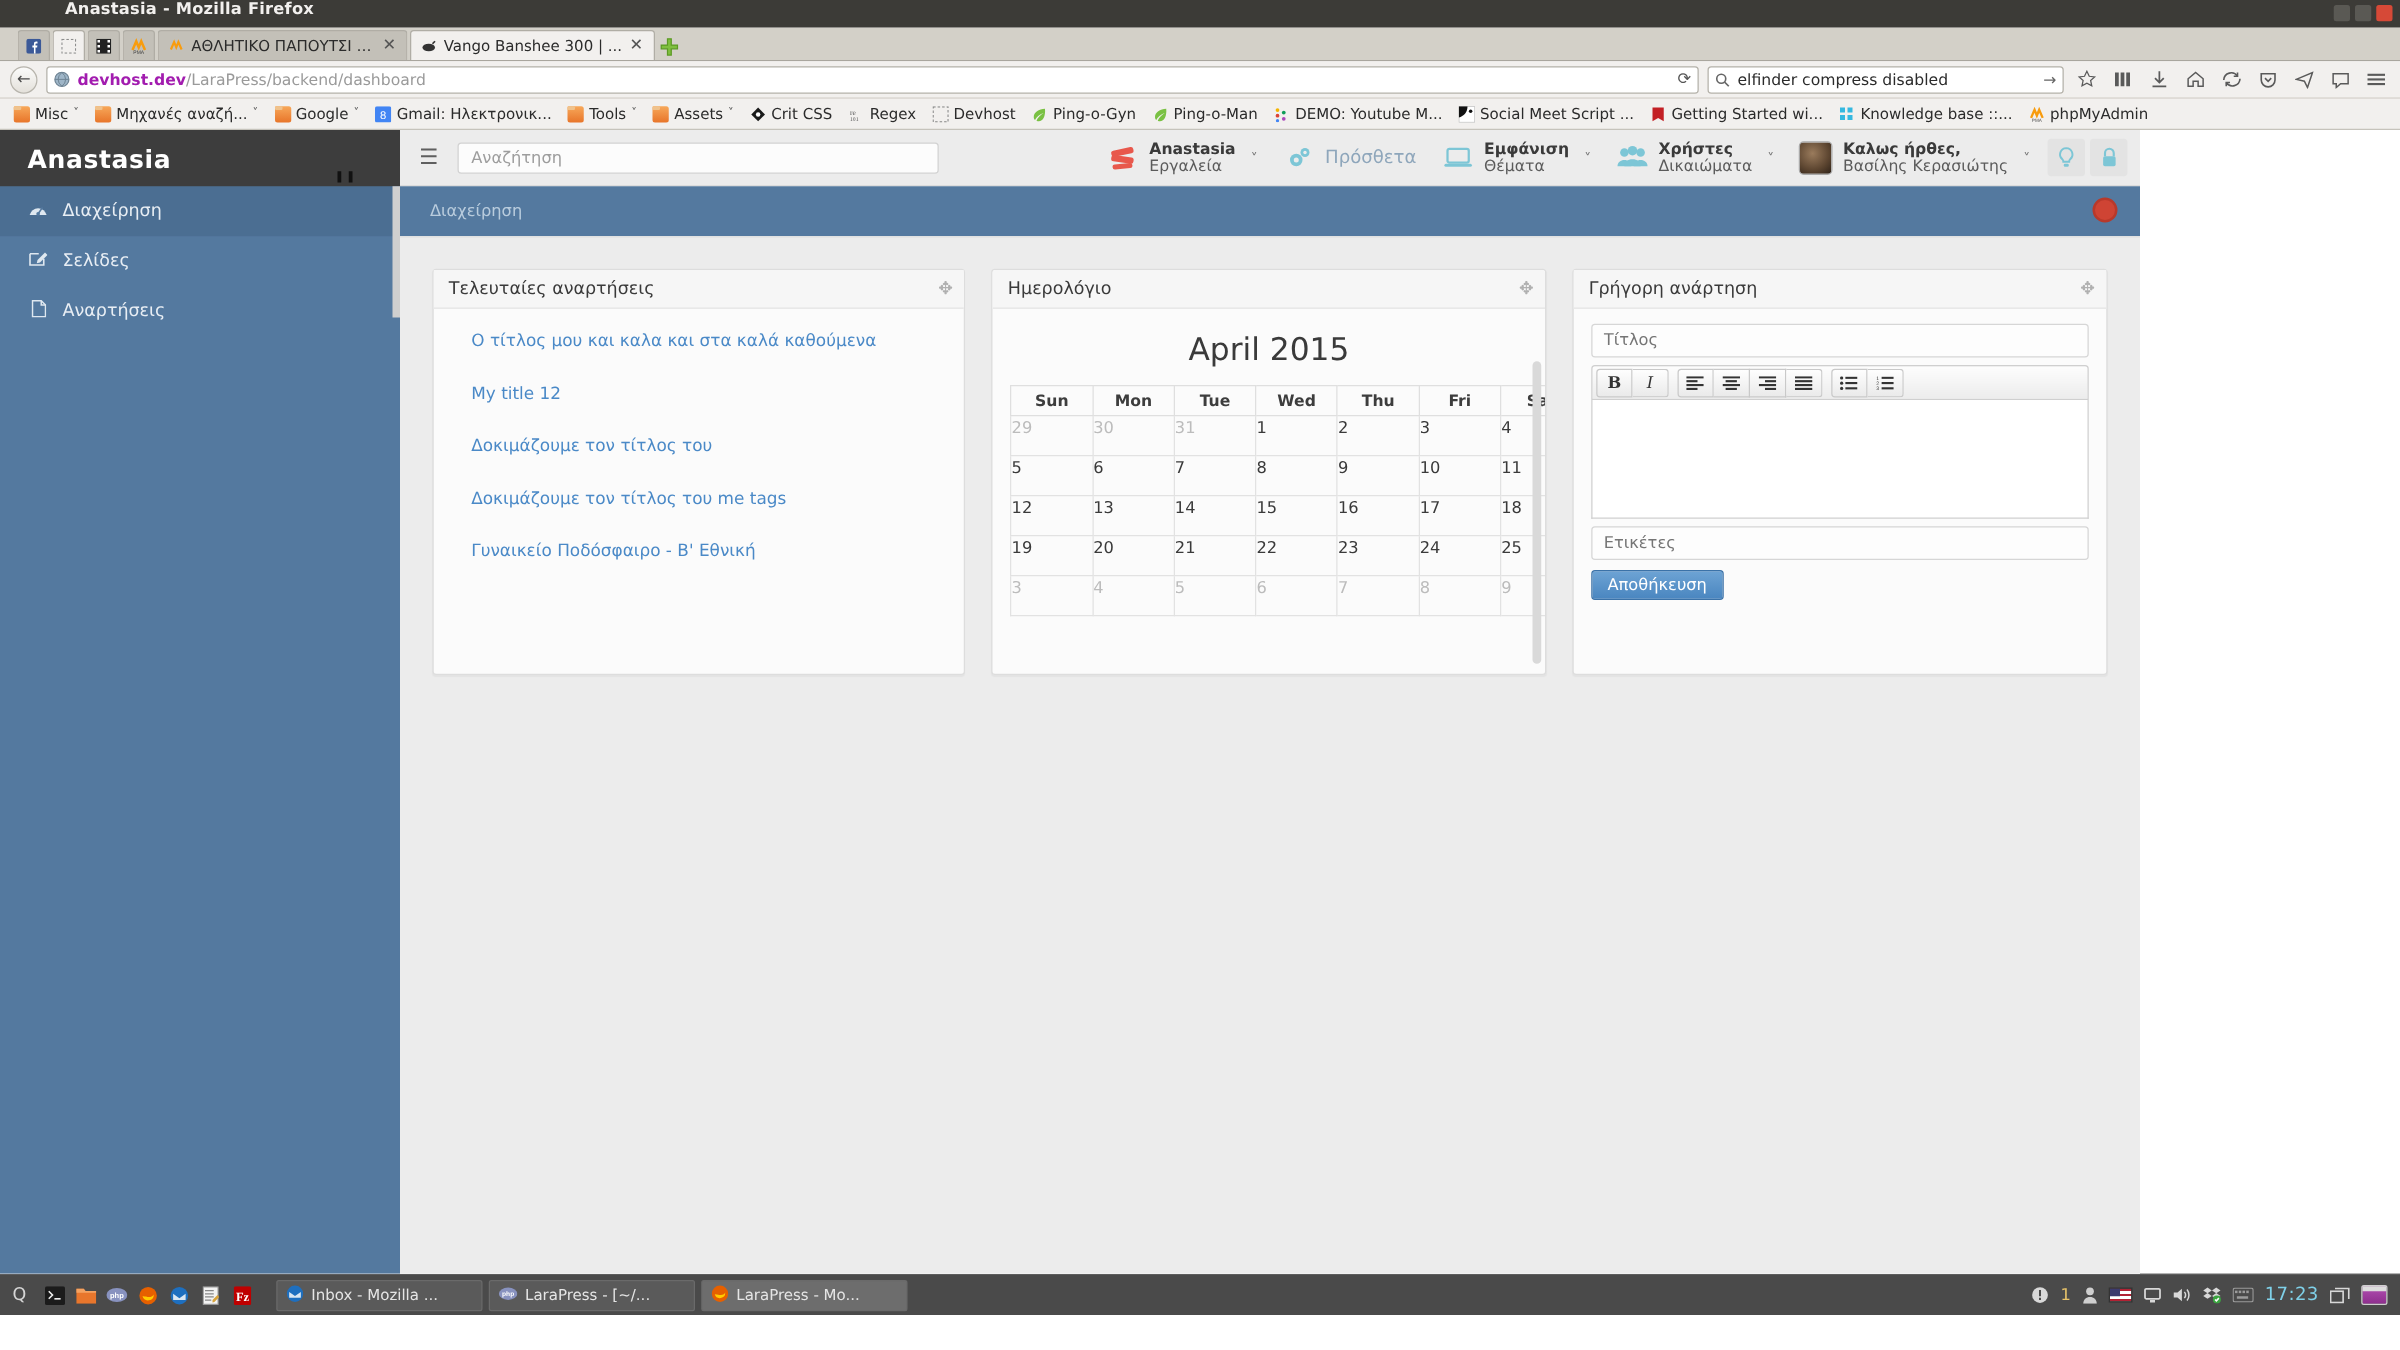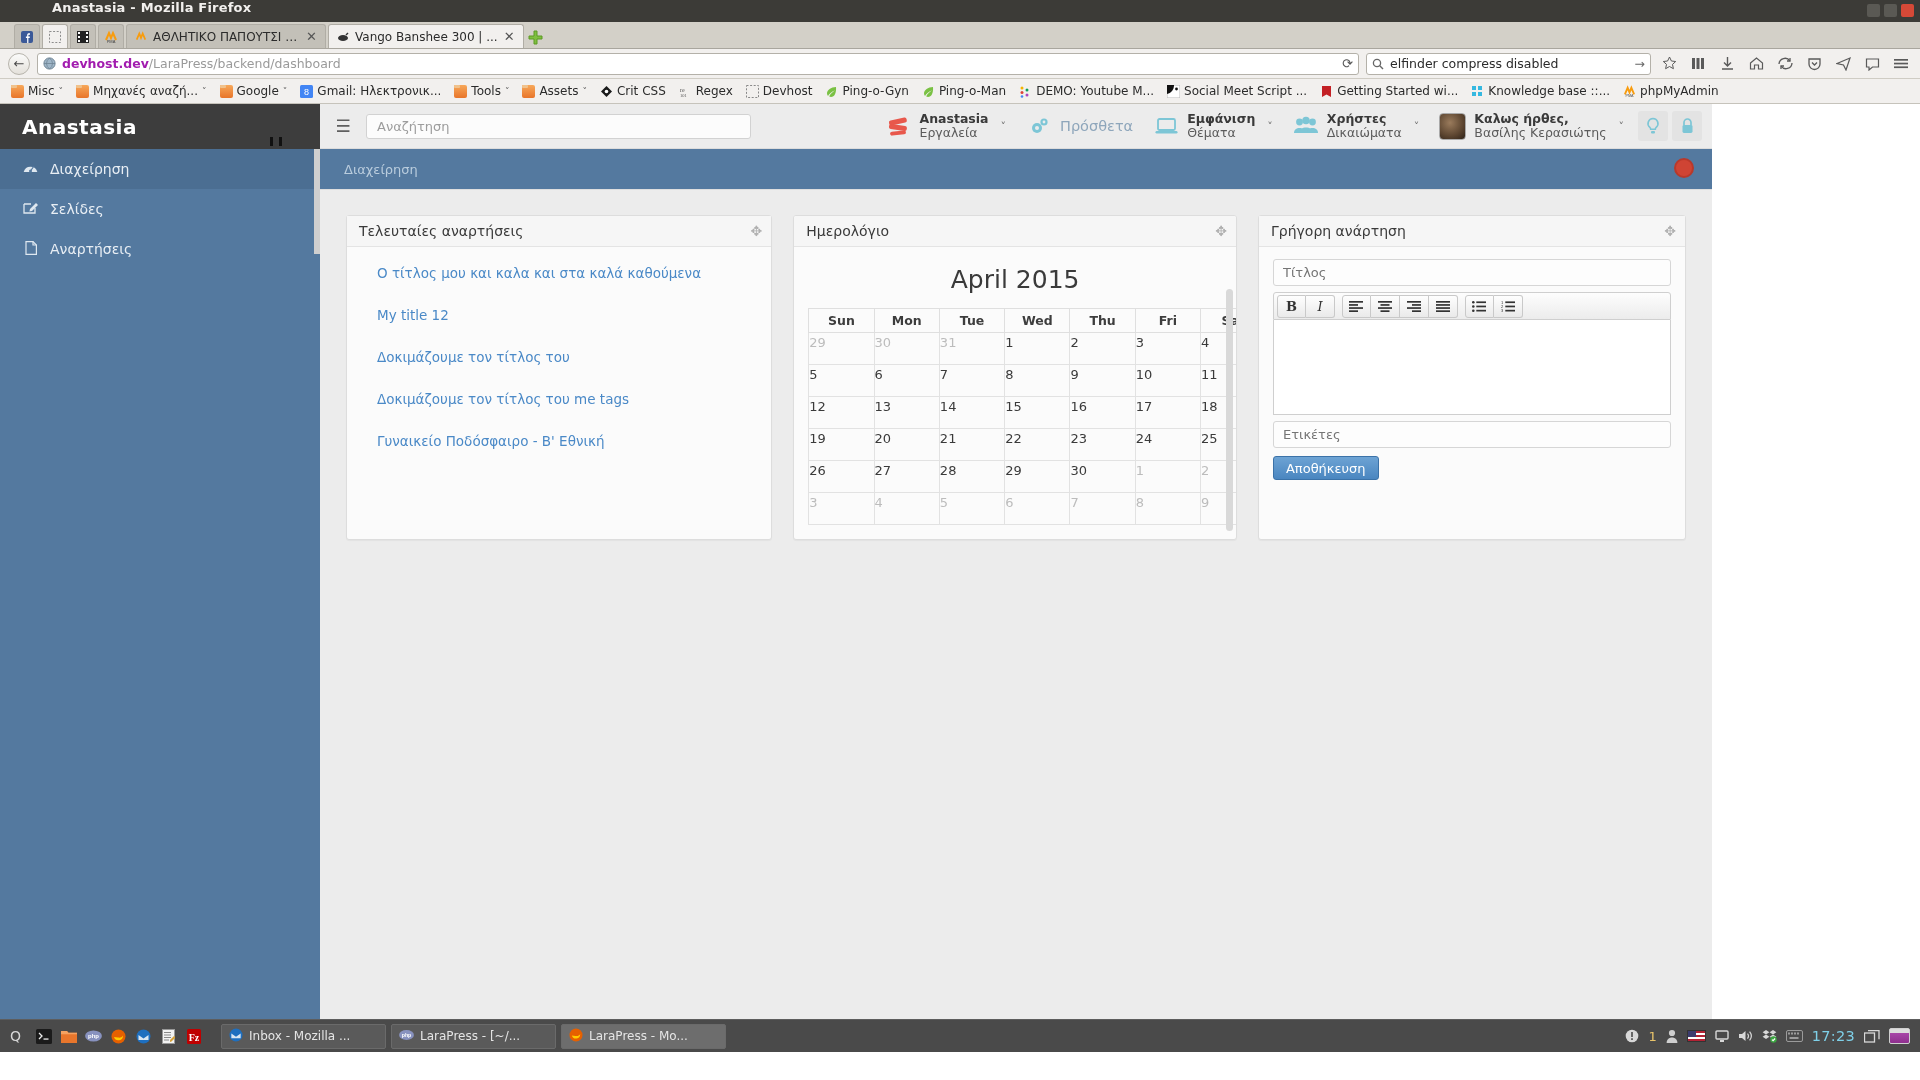--- a/index.html
+++ b/index.html
@@ -728,29 +728,20 @@
                     <td class="">18</td>
                   </tr>
                   <tr>
                     <td class="">19</td>
                     <td class="">20</td>
                     <td class="">21</td>
                     <td class="">22</td>
                     <td class="">23</td>
                     <td class="">24</td>
                     <td class="">25</td>
-                  </tr>
-                  <tr>
-                    <td class="">26</td>
-                    <td class="">27</td>
-                    <td class="">28</td>
-                    <td class="">29</td>
-                    <td class="">30</td>
-                    <td class="mut">1</td>
-                    <td class="mut">2</td>
                   </tr>
                   <tr>
                     <td class="mut">3</td>
                     <td class="mut">4</td>
                     <td class="mut">5</td>
                     <td class="mut">6</td>
                     <td class="mut">7</td>
                     <td class="mut">8</td>
                     <td class="mut">9</td>
                   </tr>

